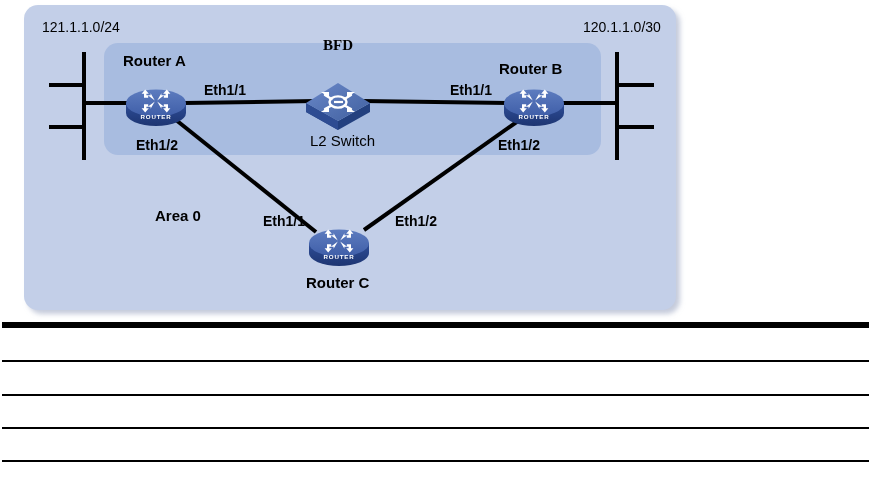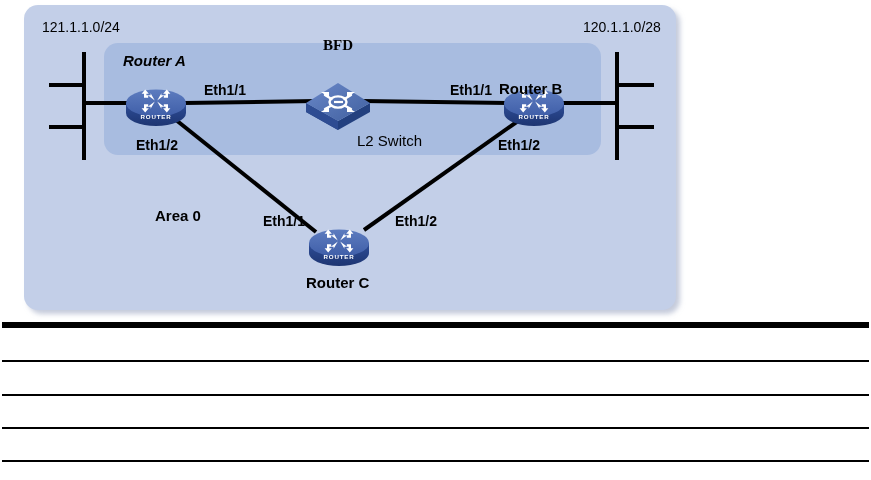--- a/index.html
+++ b/index.html
@@ -214,29 +214,29 @@
         <path d="M -30,0 L -30,10 A 30,13 0 0 0 30,10 L 30,0 Z" fill="url(#routerSide)"></path>
         <ellipse cx="0" cy="0" rx="30" ry="13.5" fill="url(#routerTop)"></ellipse>
         <g transform="translate(0,-2) scale(0.60)">
             <use href="#routerArrows"></use>
           </g>
         <text x="0" y="15.5" fill="#ffffff" font-size="6.2" font-family="'Liberation Sans', sans-serif" font-weight="bold" letter-spacing="0.8" text-anchor="middle">ROUTER</text>
       </g>
     </svg>
 
     <div class="lbl lbl-subnet" style="left:26px;  top:20px;">121.1.1.0/24</div>
-    <div class="lbl lbl-subnet" style="left:567px; top:20px;">120.1.1.0/28</div>
+    <div class="lbl lbl-subnet" style="left:567px; top:20px;">120.1.1.0/30</div>
 
     <div class="lbl lbl-bfd" style="left:307px; top:38px;">BFD</div>
     <div class="lbl lbl-area" style="left:107px; top:208px;margin-left:32px;">Area 0</div>
 
-    <div class="lbl lbl-node" style="left:107px; top:53px;font-style:italic;">Router A</div>
-    <div class="lbl lbl-node" style="left:483px; top:61px;margin-top:20px;">Router B</div>
+    <div class="lbl lbl-node" style="left:107px; top:53px;">Router A</div>
+    <div class="lbl lbl-node" style="left:483px; top:61px;">Router B</div>
     <div class="lbl lbl-node" style="left:290px; top:275px;">Router C</div>
-    <div class="lbl lbl-switch" style="left:294px; top:133px;margin-left:47px;">L2 Switch</div>
+    <div class="lbl lbl-switch" style="left:294px; top:133px;">L2 Switch</div>
 
     <div class="lbl lbl-iface" style="left:188px; top:83px;">Eth1/1</div>
     <div class="lbl lbl-iface" style="left:120px; top:138px;">Eth1/2</div>
     <div class="lbl lbl-iface" style="left:434px; top:83px;">Eth1/1</div>
     <div class="lbl lbl-iface" style="left:482px; top:138px;">Eth1/2</div>
     <div class="lbl lbl-iface" style="left:247px; top:214px;">Eth1/1</div>
     <div class="lbl lbl-iface" style="left:379px; top:214px;">Eth1/2</div>
 
   </div>
 

